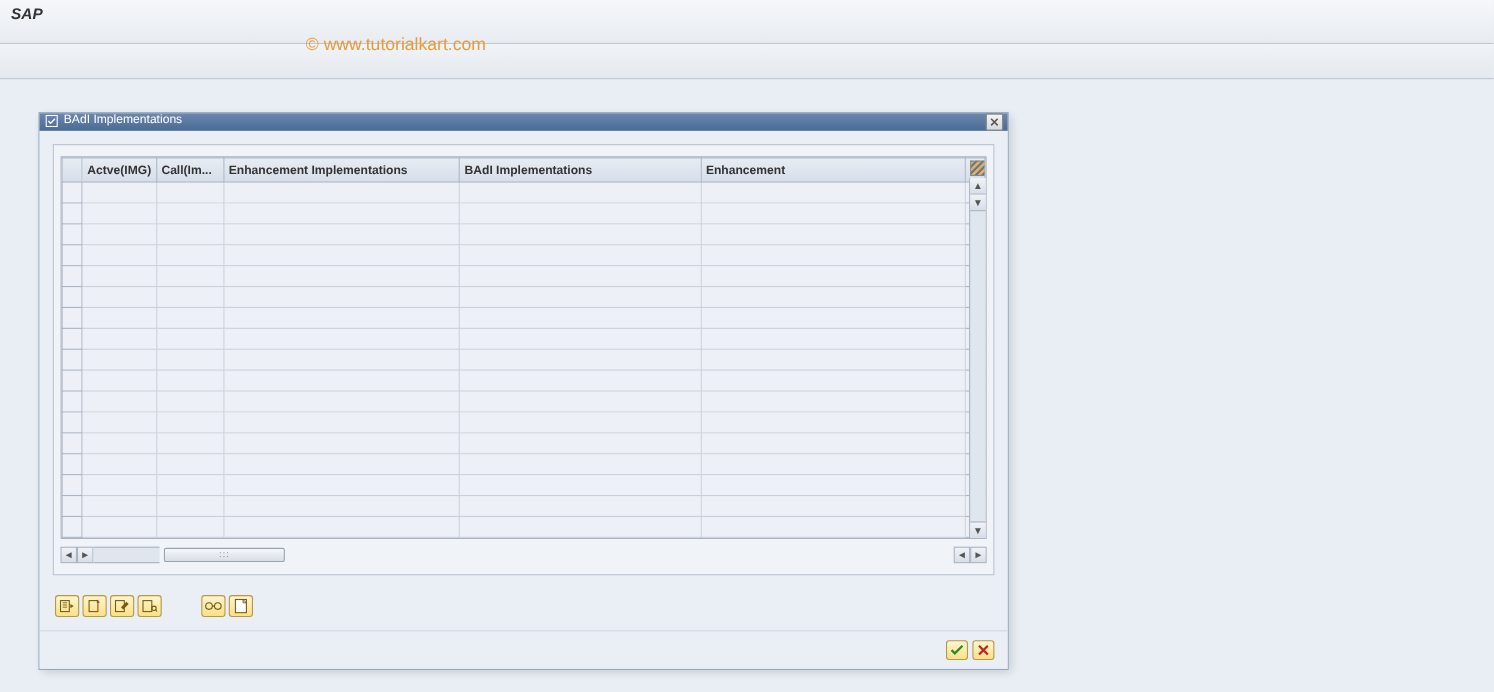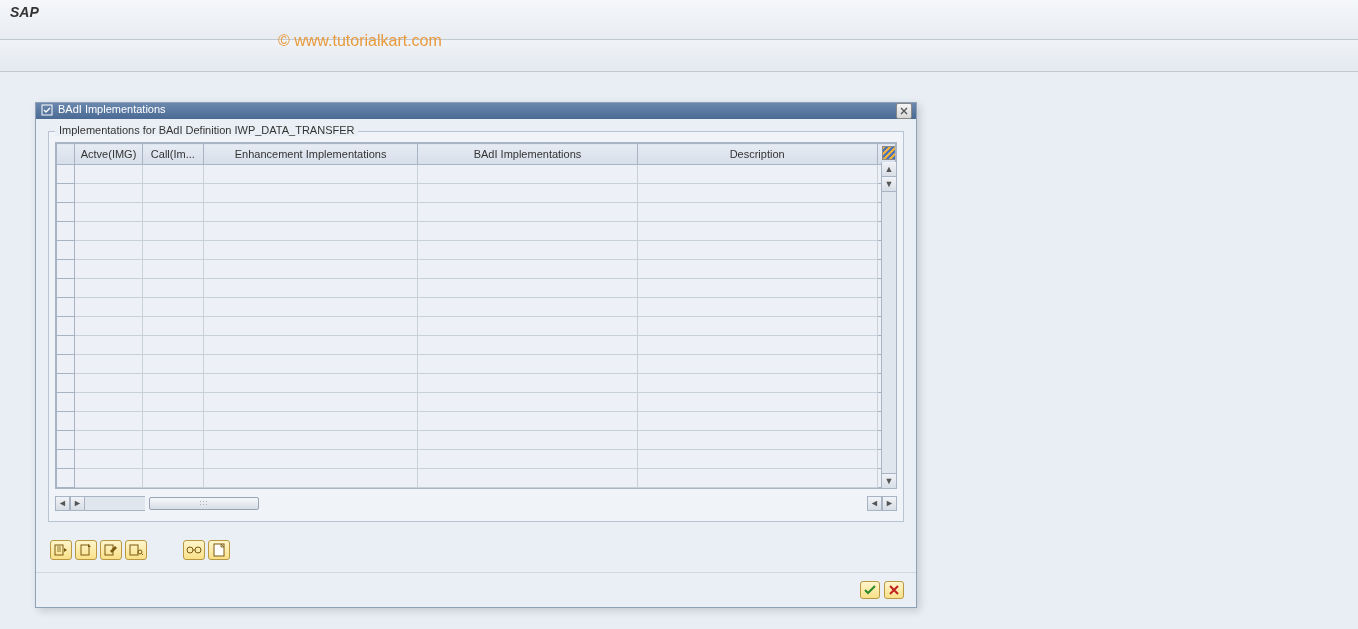--- a/index.html
+++ b/index.html
@@ -106,22 +106,22 @@
       position: relative;
     }
     table {
       border-collapse: collapse;
       width: 100%;
       table-layout: fixed;
     }
     th {
       background: linear-gradient(to bottom, #e6ecf3 0%, #d6deea 100%);
       border: 1px solid #a8b4c4;
-      text-align: center;
-      font-weight: normal;
+      text-align: left;
+      font-weight: bold;
       font-size: 11px;
       color: #333;
       padding: 2px 4px;
       height: 18px;
       white-space: nowrap;
       overflow: hidden;
       text-overflow: ellipsis;
     }
     td {
       border: 1px solid #c8d0da;
@@ -290,41 +290,40 @@
       <span>BAdI Implementations</span>
       <span class="spacer"></span>
       <span class="dialog-close">
         <svg width="8" height="8" viewBox="0 0 8 8">
             <path d="M1 1 L7 7 M7 1 L1 7" stroke="#555" stroke-width="1.4"></path>
           </svg>
       </span>
     </div>
     <div class="dialog-body">
       <div class="groupbox">
-        <div class="group-title">Implementations for BAdI Definition IWP_DATA_TRANSFER</div>
 
         <div class="table-wrap">
           <table>
             <colgroup>
               <col class="col-sel">
                 <col class="col-a1">
                 <col class="col-a2">
                 <col class="col-enh">
                 <col class="col-badi">
                 <col class="col-desc">
                 <col class="col-conf">
             </colgroup>
             <thead>
               <tr>
                 <th></th>
                 <th>Actve(IMG)</th>
                 <th>Call(Im...</th>
                 <th>Enhancement Implementations</th>
                 <th>BAdI Implementations</th>
-                <th>Description</th>
+                <th>Enhancement</th>
                 <th><span class="config-btn"></span></th>
               </tr>
             </thead>
             <tbody id="tbody">
                 <tr class="empty">
                   <td class="rowsel"></td>
                   <td></td>
                   <td></td>
                   <td></td>
                   <td></td>

